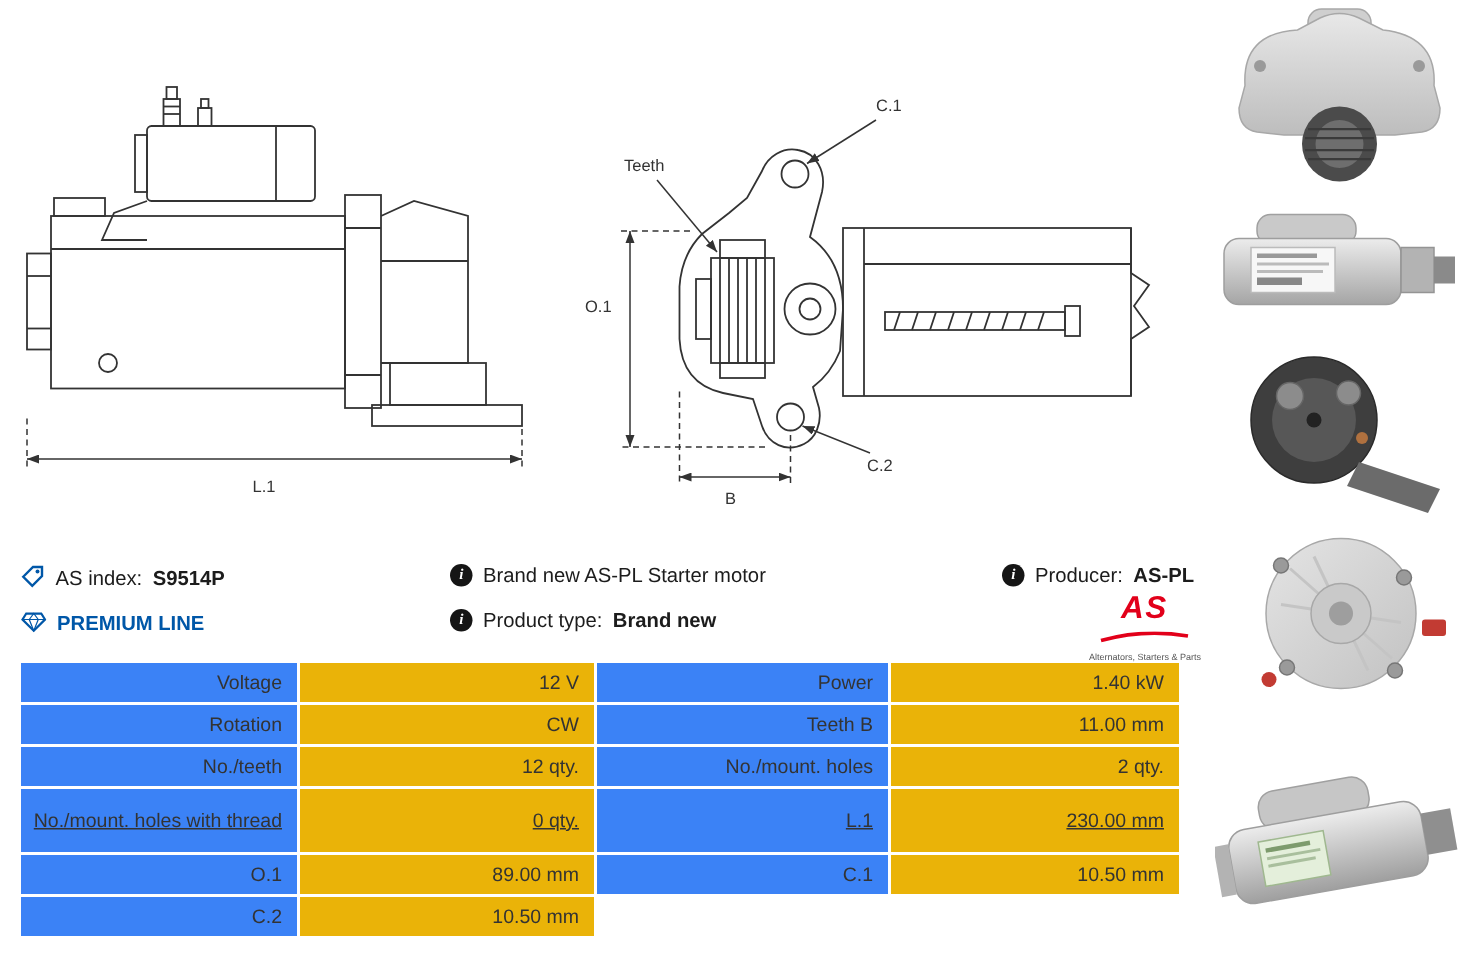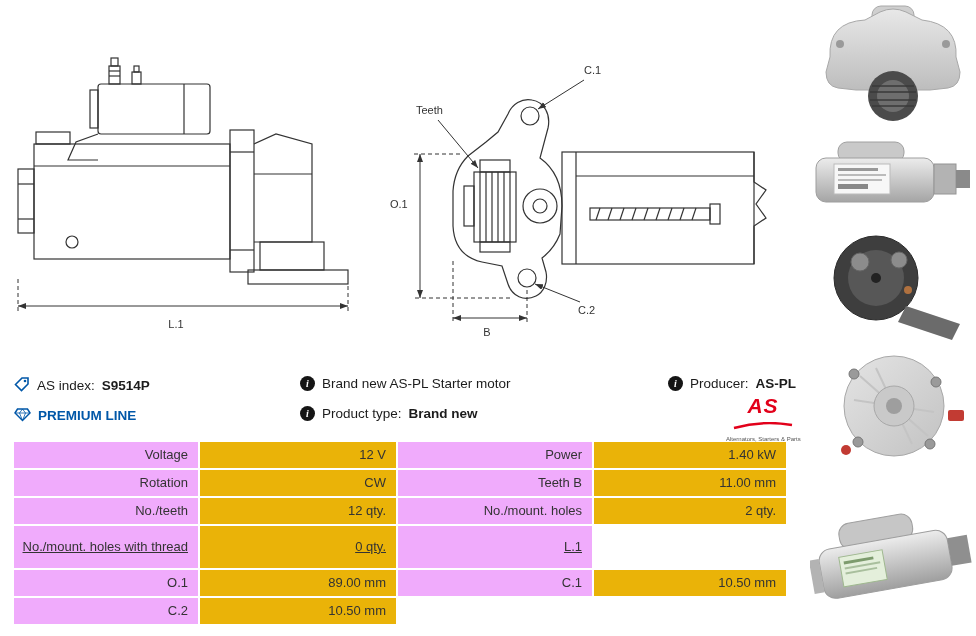--- a/index.html
+++ b/index.html
@@ -27,21 +27,21 @@
   .as-logo { position:absolute; left:726px; top:396px; width:74px; text-align:center; }
   .as-text { font-style:italic; font-weight:bold; font-size:21px; color:#e2001a; letter-spacing:1px; line-height:20px; }
   .as-tagline { font-size:6px; color:#555; margin-top:2px; white-space:nowrap; }
 
   
   .spec-table { position:absolute; left:14px; top:442px; width:772px; }
   .spec-row { display:grid; grid-template-columns:184px 196px 194px 192px; gap:2px; margin-bottom:2px; }
   .h26 .cell { height:26px; }
   .h42 .cell { height:42px;text-decoration:underline; }
   .cell { display:flex; align-items:center; justify-content:flex-end; padding-right:10px; font-size:13px; color:#333; text-align:right; line-height:1.25; }
-  .cell-label { background:#f0abfc; }
+  .cell-label { background:#3b82f6; }
   .cell-value { background:#eab308; }
   .cell-empty { background:transparent; }
 </style>
 </head>
 <body>
 
 <div class="sheet">
 
   <div class="drawing" id="drawing-left">
     <svg width="370" height="300" viewBox="0 0 370 300">
@@ -325,20 +325,21 @@
       <div class="cell cell-label">No./teeth</div>
       <div class="cell cell-value">12 qty.</div>
       <div class="cell cell-label">No./mount. holes</div>
       <div class="cell cell-value">2 qty.</div>
     </div>
 
     <div class="spec-row h42">
       <div class="cell cell-label">No./mount. holes with thread</div>
       <div class="cell cell-value">0 qty.</div>
       <div class="cell cell-label">L.1</div>
+      <div class="cell cell-value">230.00 mm</div>
     </div>
 
     <div class="spec-row h26">
       <div class="cell cell-label">O.1</div>
       <div class="cell cell-value">89.00 mm</div>
       <div class="cell cell-label">C.1</div>
       <div class="cell cell-value">10.50 mm</div>
     </div>
 
     <div class="spec-row h26">

